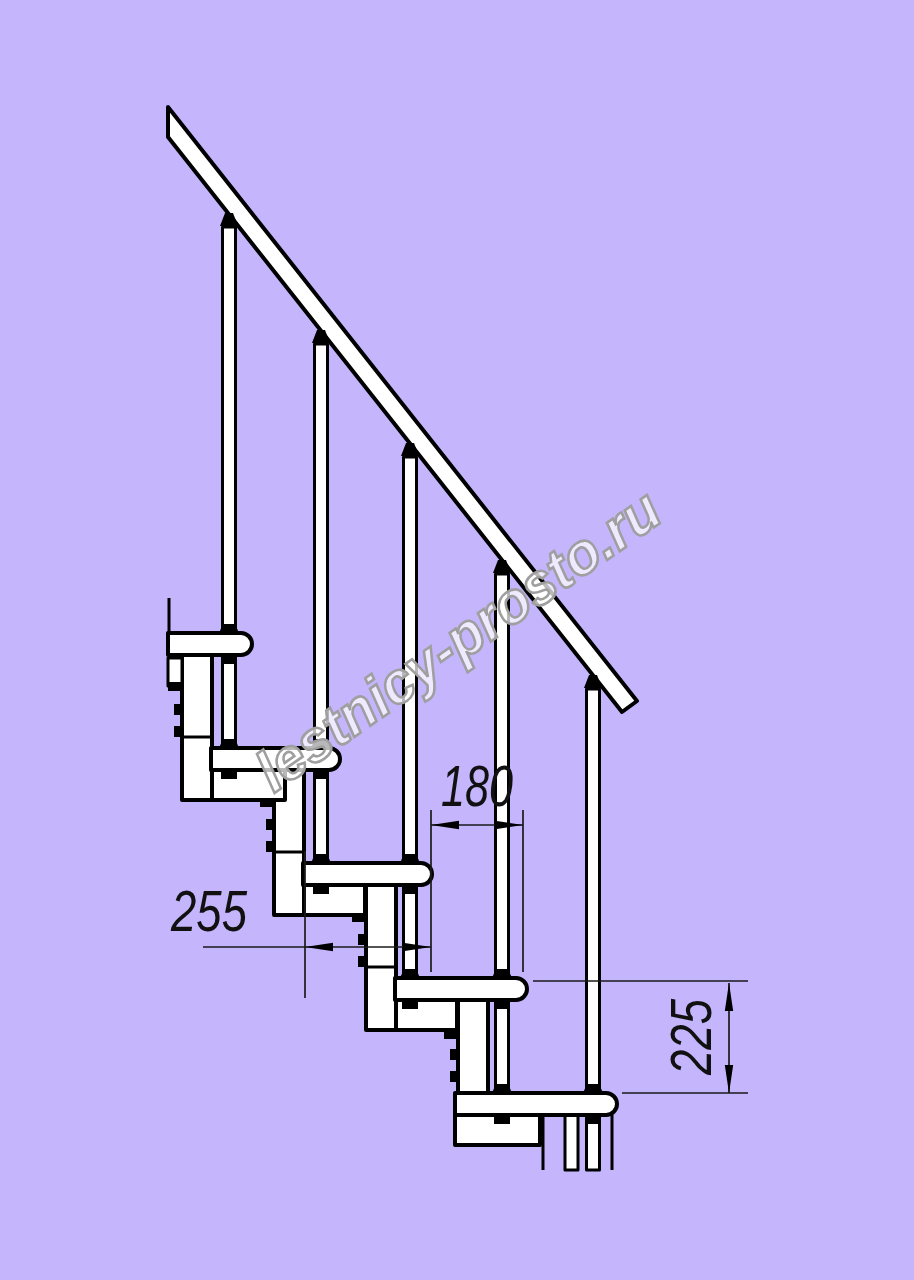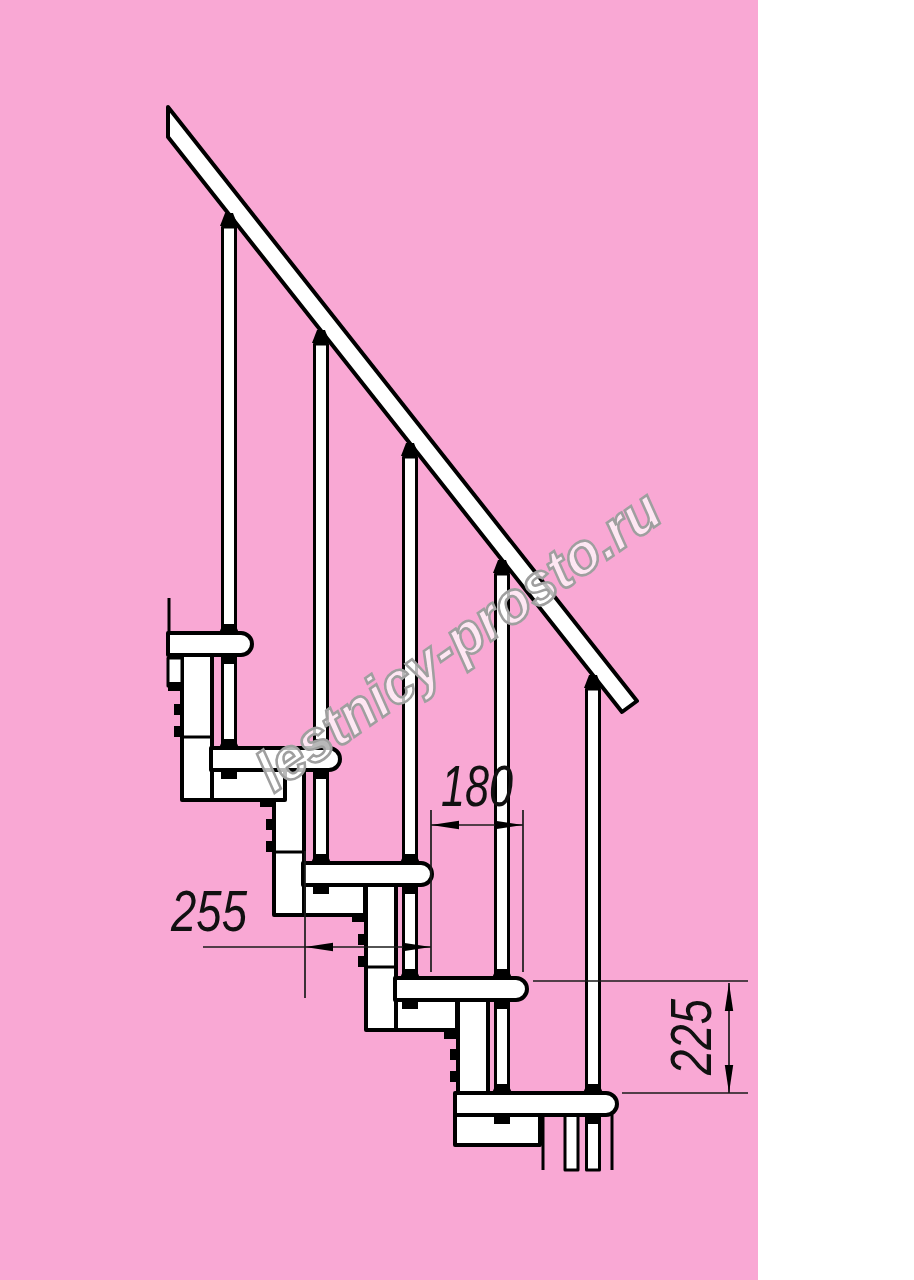--- a/index.html
+++ b/index.html
@@ -1,20 +1,20 @@
 <!DOCTYPE html>
 <html><head>
 <meta charset="utf-8">
 <style>
   html, body { margin: 0; padding: 0; background: #ffffff; }
   .canvas {
     position: relative;
-    width: 758px;
+    width: 914px;
     height: 1280px;
-    background: #f9a8d4;
+    background: #c4b5fd;
     overflow: hidden;
     font-family: "Liberation Sans", sans-serif;
   }
   svg { display: block; }
   .outline  { fill: #ffffff; stroke: #000000; stroke-width: 4; stroke-linejoin: round; }
   .outline3 { fill: #ffffff; stroke: #000000; stroke-width: 3; stroke-linejoin: round; }
   .blackpart{ fill: #000000; stroke: none; }
   .seam     { stroke: #000000; stroke-width: 3; }
   .tube     { stroke: #000000; stroke-width: 3; }
   .thinline { stroke: #1a1a1a; stroke-width: 1.7; fill: none; }

